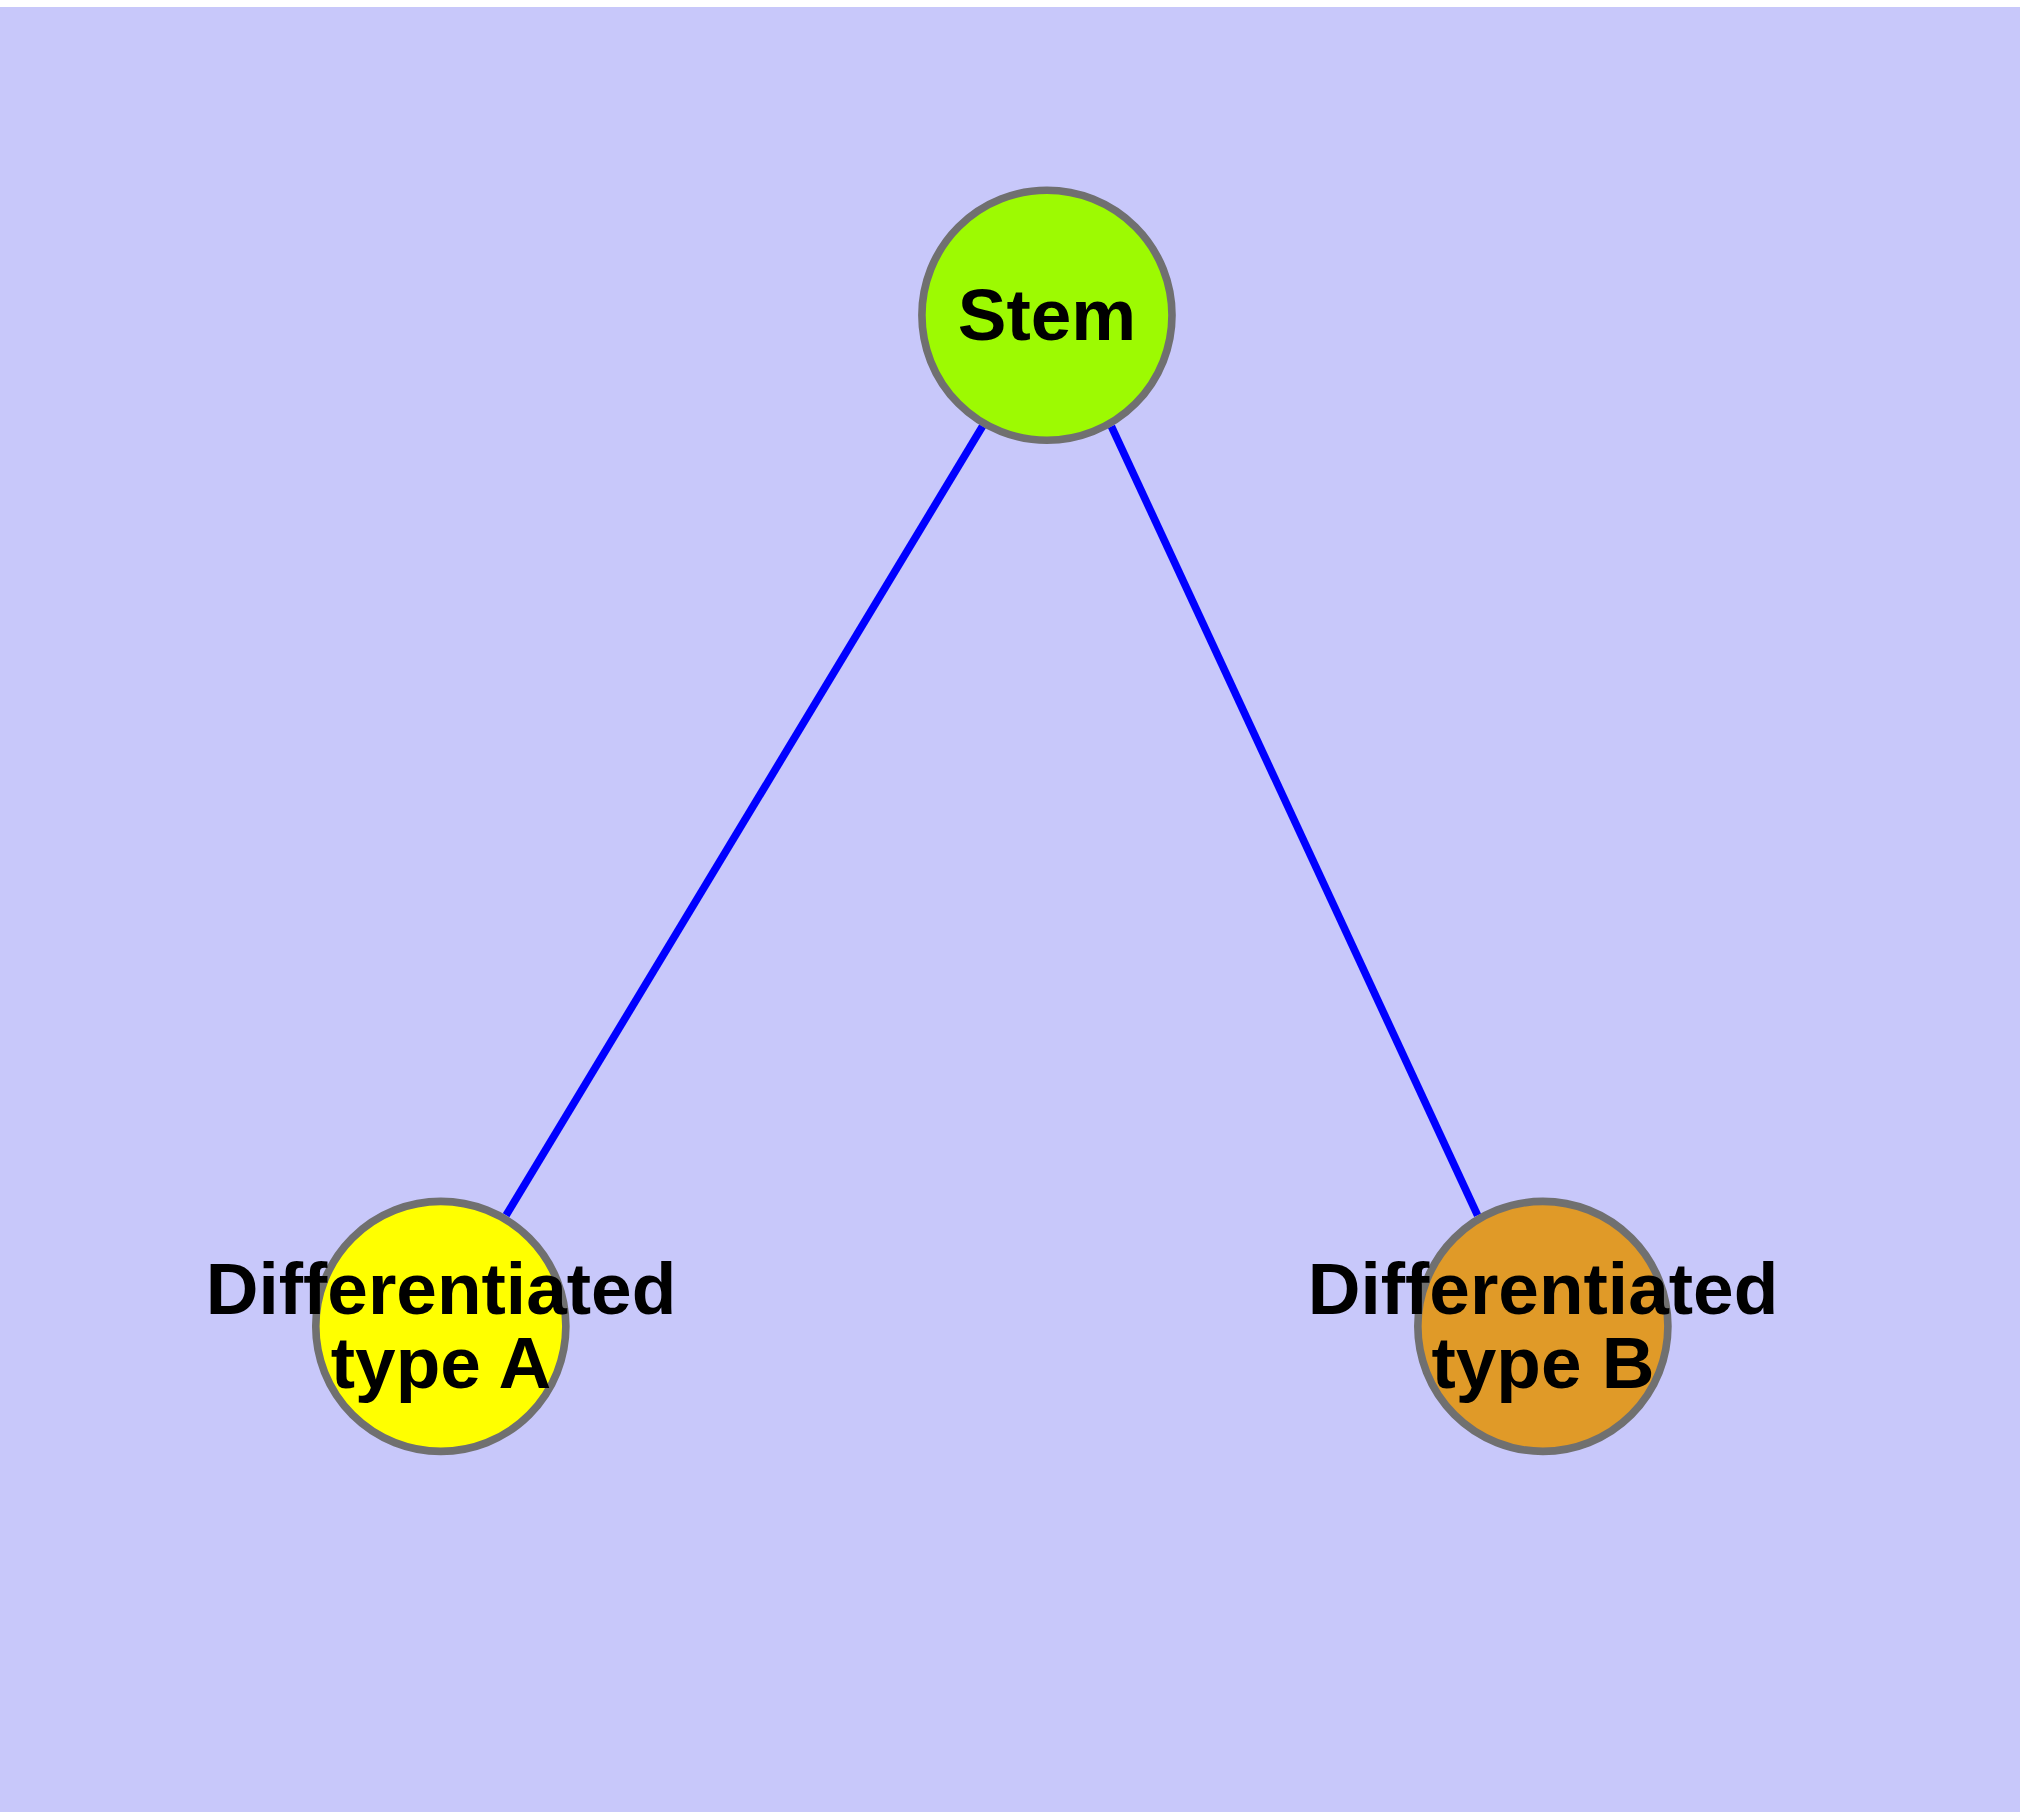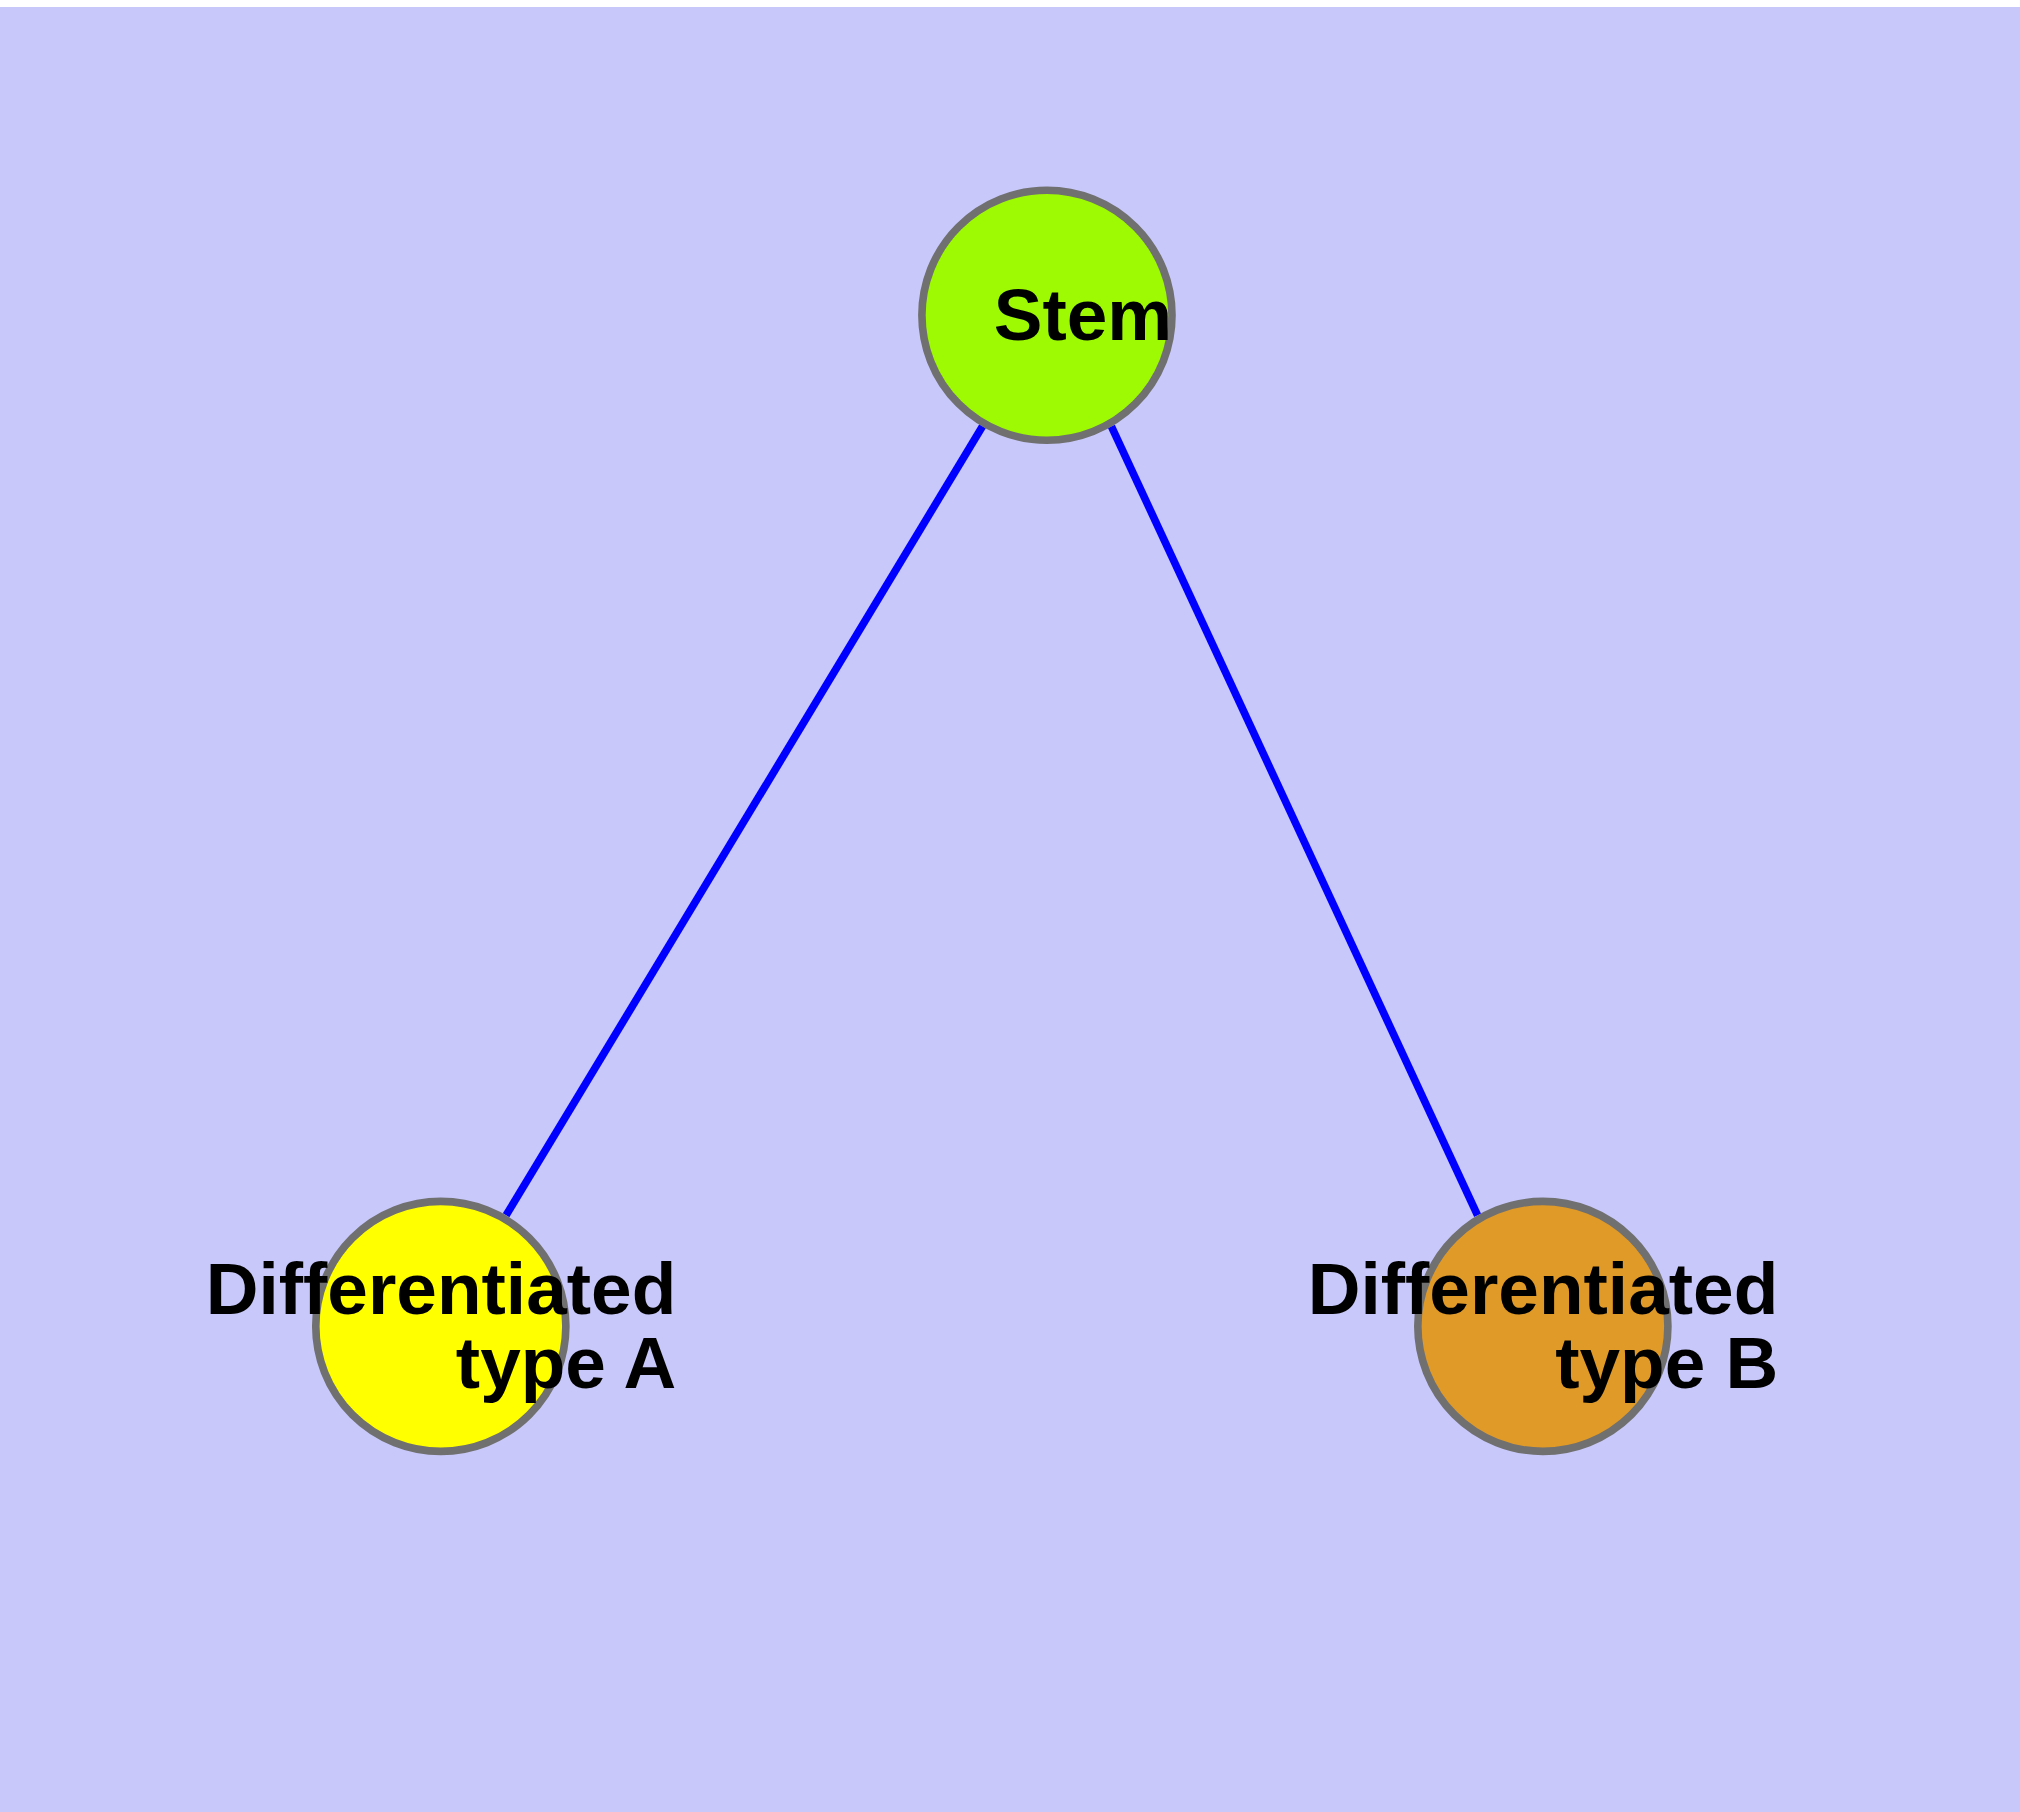--- a/index.html
+++ b/index.html
@@ -35,25 +35,23 @@
     text-align: center;
     color: #000000;
     font-weight: bold;
     line-height: 1.02;
     white-space: pre;
     pointer-events: none;
     transform: translate(-50%, -50%);
   }
   .node-label.root {
     font-size: 73px;
-    margin-left: 36px;
   }
   .node-label.leaf {
     font-size: 73px;
-    text-align: right;
   }
 </style>
 </head>
 <body>
 
 <div id="canvas">
 
   <div id="plot-bg" style="background: rgb(200, 200, 250);"></div>
 
   <svg id="graph-svg" viewBox="0 0 2384 2138" preserveAspectRatio="none">

